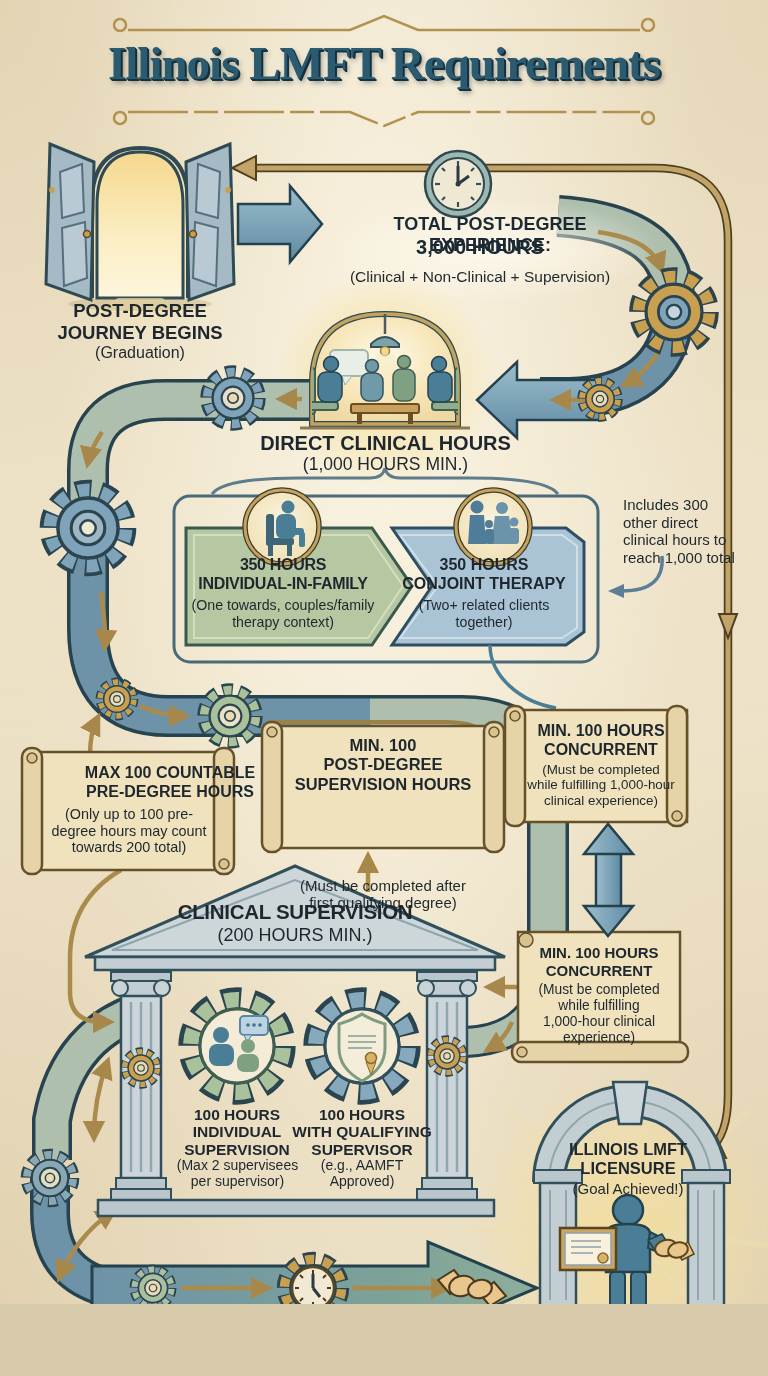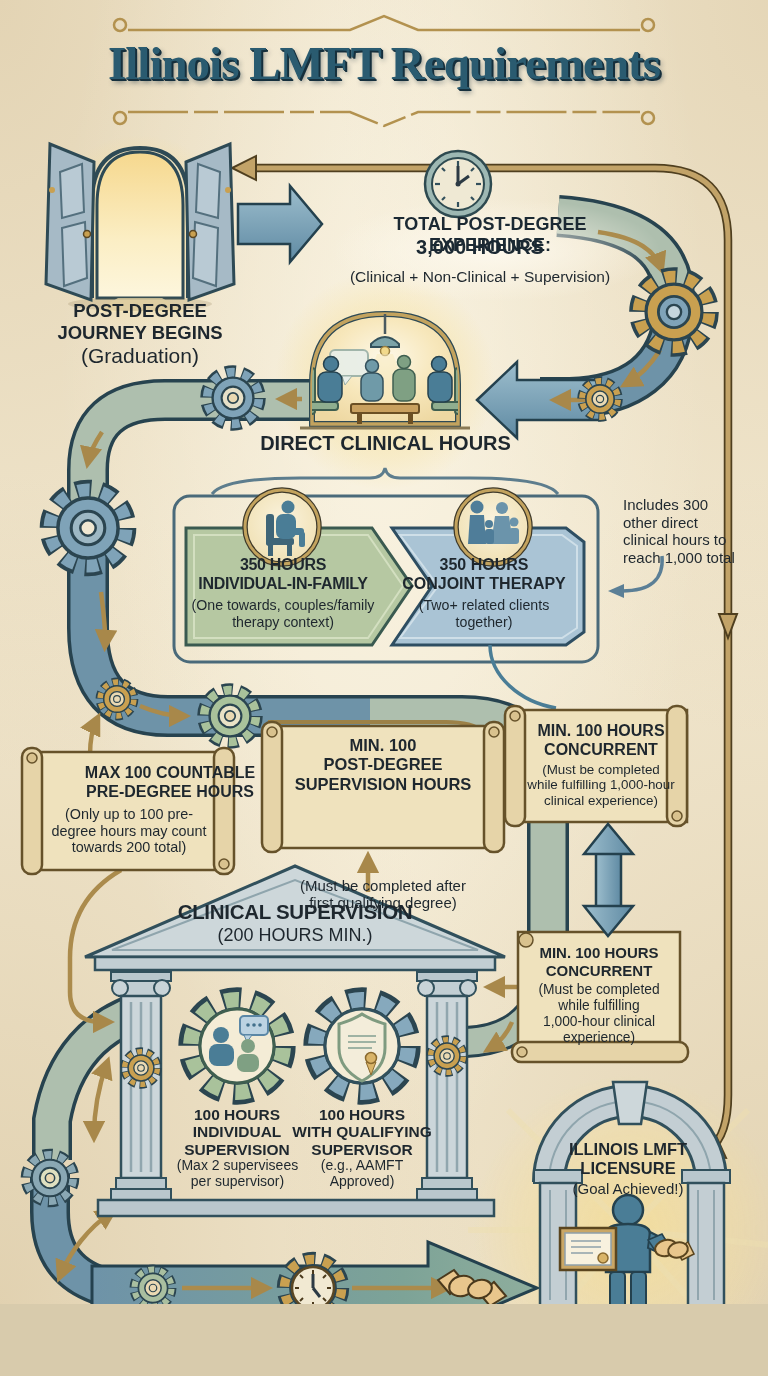--- a/index.html
+++ b/index.html
@@ -443,27 +443,28 @@
     <polygon points="506,1296 490,1306 480,1294 494,1282" fill="#e8c68c" stroke="#4a391c" stroke-width="2"></polygon>
     <ellipse cx="462" cy="1286" rx="13" ry="10" fill="#e8c68c" stroke="#4a391c" stroke-width="2" transform="rotate(-14 462 1286)"></ellipse>
     <ellipse cx="480" cy="1289" rx="12" ry="9" fill="#e8c68c" stroke="#4a391c" stroke-width="2" transform="rotate(-14 480 1289)"></ellipse>
   </g>
 </svg>
 
 <div id="title" class="txt">Illinois LMFT Requirements</div>
 
 <div class="txt b" style="left:40px;top:300px;width:200px;font-size:18.5px;">POST-DEGREE
 JOURNEY BEGINS</div>
-<div class="txt" style="left:40px;top:344px;width:200px;font-size:21px;">(Graduation)</div>
+<div class="txt" style="left:40px;top:344px;width:200px;font-size:16px;">(Graduation)</div>
 
 <div class="txt b" style="left:340px;top:214px;width:300px;font-size:18px;color:#1b2933;">TOTAL POST-DEGREE EXPERIENCE:</div>
 <div class="txt b" style="left:330px;top:236px;width:300px;font-size:20px;color:#1b2933;">3,000 HOURS</div>
 <div class="txt b" style="left:258px;top:432px;width:255px;font-size:20px;">DIRECT CLINICAL HOURS</div>
 
 <div class="txt" style="left:330px;top:268px;width:300px;font-size:15.5px;">(Clinical + Non-Clinical + Supervision)</div>
+<div class="txt" style="left:258px;top:454px;width:255px;font-size:17.5px;">(1,000 HOURS MIN.)</div>
 
 <div class="txt b" style="left:188px;top:556px;width:190px;font-size:16px;letter-spacing:-0.3px;">350 HOURS
 INDIVIDUAL-IN-FAMILY</div>
 <div class="txt" style="left:188px;top:597px;width:190px;font-size:14.2px;">(One towards, couples/family
 therapy context)</div>
 
 <div class="txt b" style="left:396px;top:556px;width:176px;font-size:16px;">350 HOURS
 CONJOINT THERAPY</div>
 <div class="txt" style="left:396px;top:597px;width:176px;font-size:14.2px;">(Two+ related clients
 together)</div>

